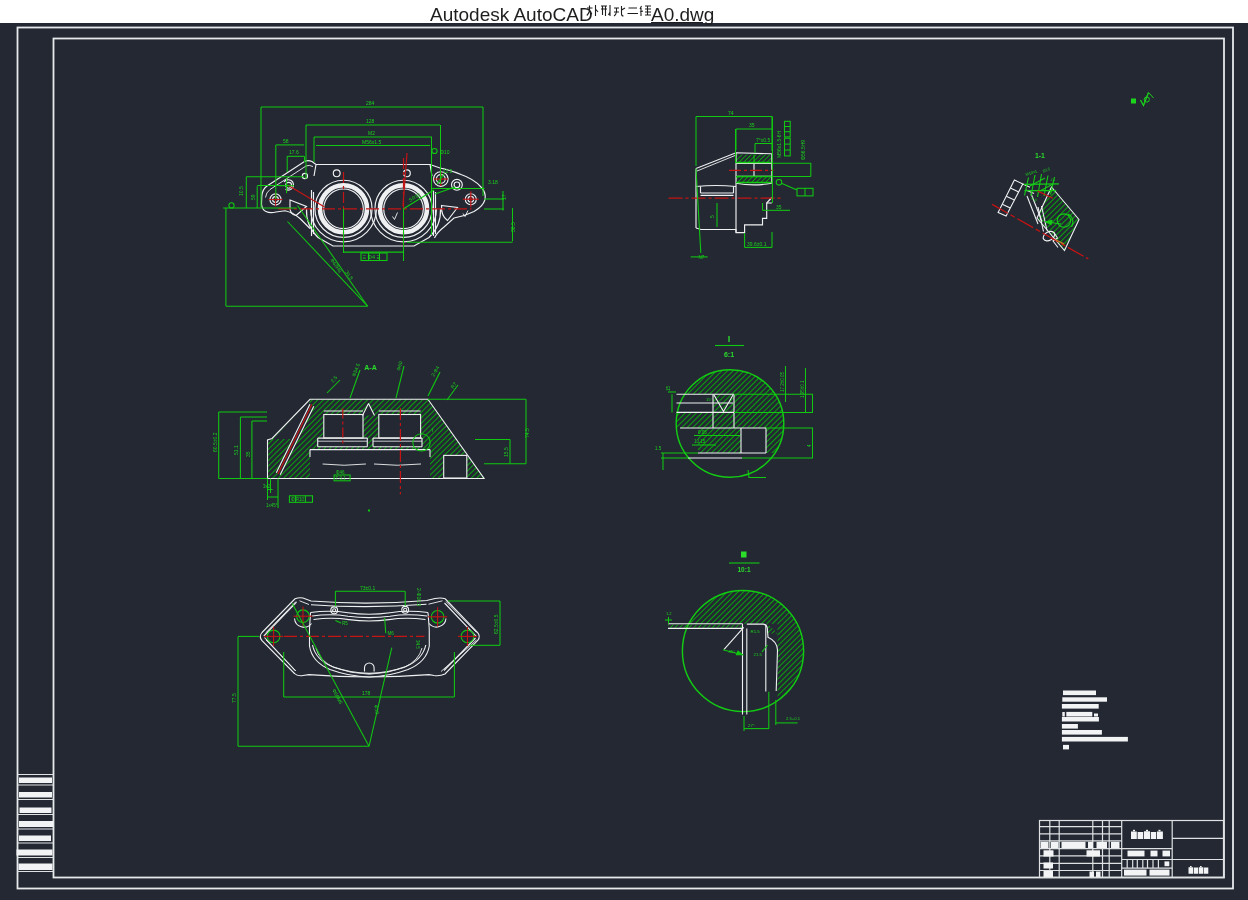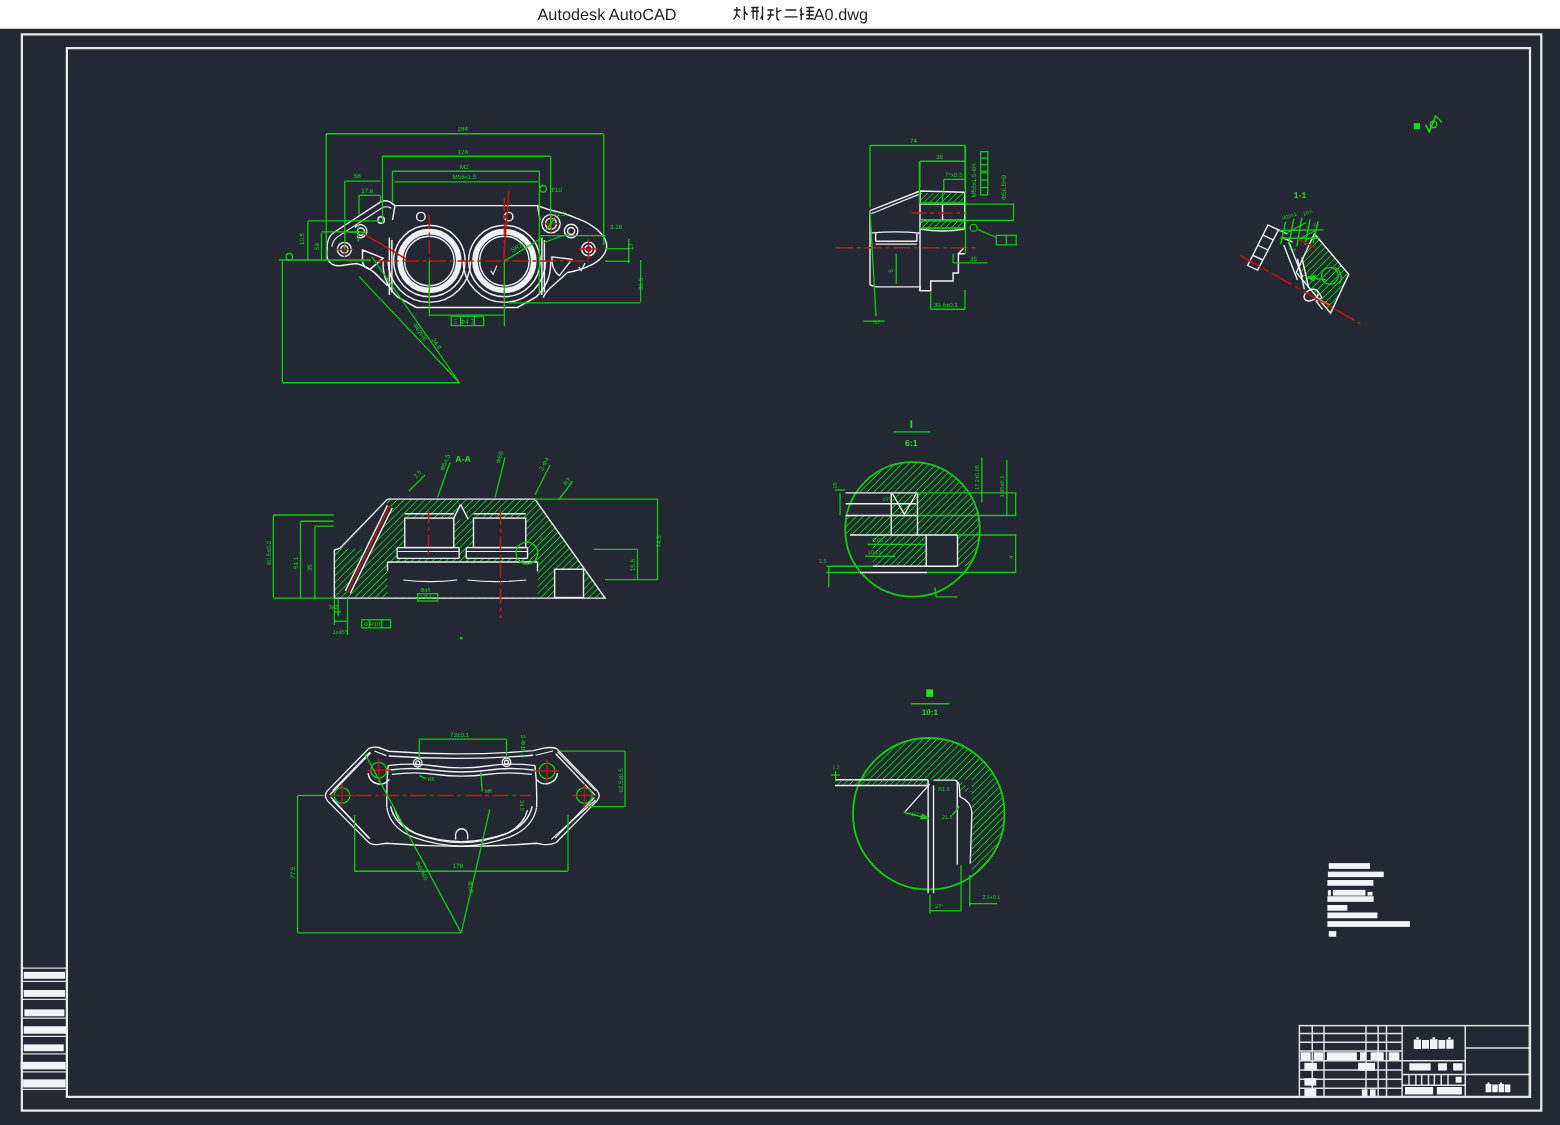--- a/index.html
+++ b/index.html
@@ -1,27 +1,27 @@
 <!DOCTYPE html>
 <html><head>
 <meta charset="utf-8">
 <style>
   html,body{margin:0;padding:0;background:#232833;}
   #page{position:relative;width:1248px;height:900px;overflow:hidden;background:#232833;
         font-family:"Liberation Sans", sans-serif;}
   #topbar{position:absolute;left:0;top:0;width:1248px;height:23px;background:#ffffff;
-          color:#1e1e1e;font-size:13px;}
+          color:#1e1e1e;font-size:19px;}
   #topbar span{position:absolute;top:4px;white-space:pre;}
 </style>
 </head>
 <body>
 <div id="page">
   <div id="topbar">
     <span style="left:430px;">Autodesk AutoCAD</span>
-    <span style="left:651px;">A0.dwg</span>
+    <span style="left:651px;text-decoration:underline;">A0.dwg</span>
     <svg width="66" height="14" viewBox="0 0 66 14" style="position:absolute;left:586px;top:4px;" stroke="#1e1e1e" stroke-width="1.1" fill="none">
       <path d="M3.5,1.5 V7 M1,4 L6.5,4 M3.5,7 Q2.5,10 0.8,11.5 M3.5,7 Q5,9.5 6,10 M9.5,1 V12 M9.5,5 L12,8"></path>
       <path d="M15,2 H21 M15,5 H21 M16.5,2 V11 M19.5,2 V12 M24,1 V12 M24,8 L22.5,11"></path>
       <path d="M28,4 H33 M28,8 H33 M30.5,4 V8 Q30,11 28,12 M35.5,2 V10 Q35.5,12 37.5,12 M35.5,6 L39,4"></path>
       <path d="M42.5,4 H51 M41.5,9.5 H52"></path>
       <path d="M55.5,2 L54,5 M55,4 V12 M54,8 L57,7 M59,2 H65 M59,5 H65 M59,8 H65 M59,11 H65 M61.5,2 V11"></path>
     </svg>
   </div>
   <svg id="cad" width="1248" height="900" viewBox="0 0 1248 900" style="position:absolute;left:0;top:0;" fill="none">
     <defs>

